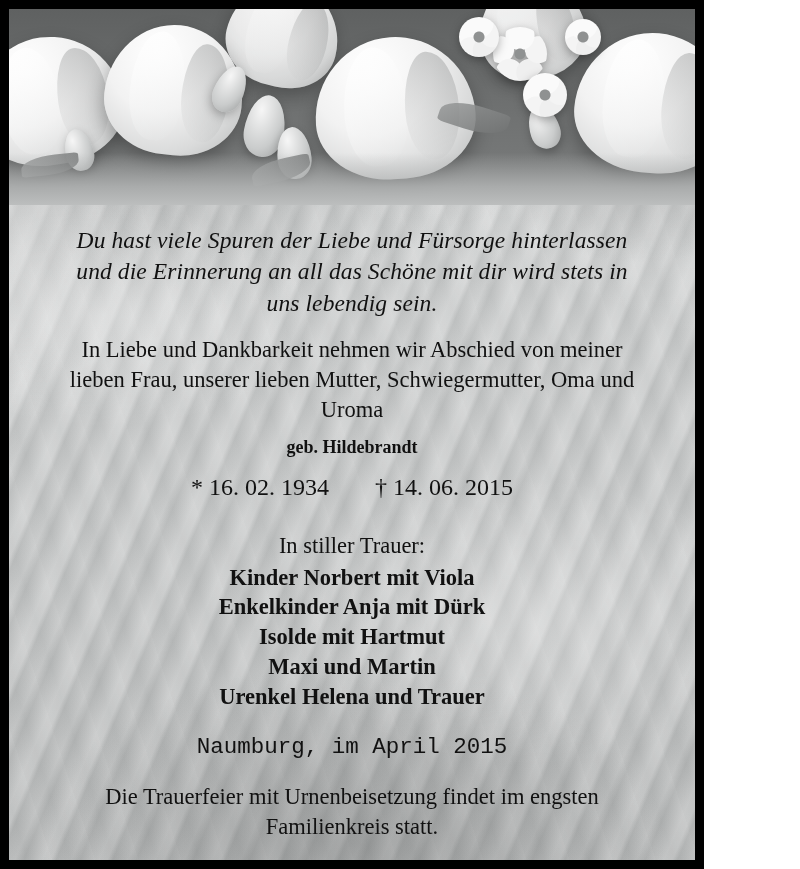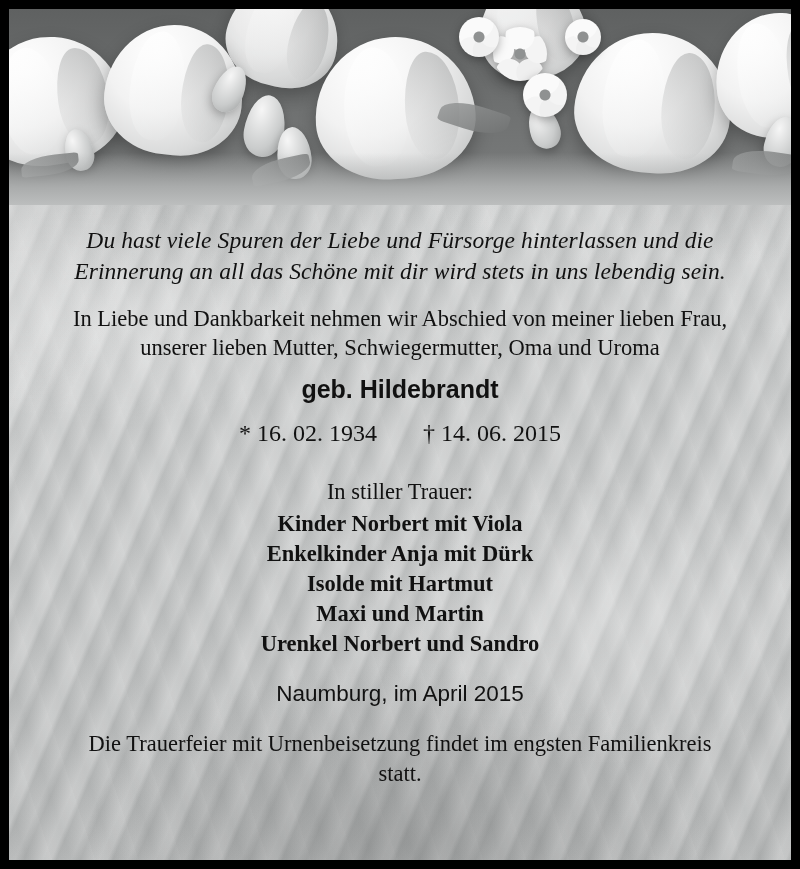--- a/index.html
+++ b/index.html
@@ -5,21 +5,21 @@
   html, body {
     margin: 0;
     padding: 0;
     background: #ffffff;
   }
   body {
     font-family: "Liberation Sans", sans-serif;
   }
   .obituary {
     position: relative;
-    width: 800px;
+    width: 704px;
     height: 869px;
     box-sizing: border-box;
     border: 9px solid #000000;
     background: #22c55e;
     overflow: hidden;
   }
   
   .stone {
     position: absolute;
     inset: 0;
@@ -166,23 +166,23 @@
     margin: 16px 4px 0 4px;
   }
   .name {
     font-family: "Liberation Serif", serif;
     font-size: 54px;
     line-height: 1.1;
     margin: 24px 0 0 0;
     letter-spacing: 0.5px;
   }
   .maiden {
-    font-family: Liberation Sans, sans-serif;
+    font-family: Liberation Serif, serif;
     font-weight: bold;
-    font-size: 25px;
+    font-size: 18px;
     margin: 12px 0 0 0;
   }
   .dates {
     font-family: "Liberation Serif", serif;
     font-size: 24px;
     margin: 16px 0 0 0;
   }
   .dates .gap { display: inline-block; width: 34px; }
   .mourn-heading {
     font-family: "Liberation Serif", serif;
@@ -190,21 +190,21 @@
     margin: 32px 0 0 0;
   }
   .mourners {
     font-family: "Liberation Serif", serif;
     font-weight: bold;
     font-size: 22.5px;
     line-height: 1.33;
     margin: 4px 0 0 0;
   }
   .place {
-    font-family: Liberation Sans, sans-serif;
+    font-family: Liberation Mono, monospace;
     font-size: 22.5px;
     margin: 22px 0 0 0;
   }
   .closing {
     font-family: "Liberation Serif", serif;
     font-size: 22.5px;
     line-height: 1.33;
     margin: 22px 10px 0 10px;
   }
 </style>
@@ -254,21 +254,21 @@
       <span>† 14. 06. 2015</span>
     </p>
 
     <p class="mourn-heading">In stiller Trauer:</p>
 
     <div class="mourners">
       <div>Kinder Norbert mit Viola</div>
       <div>Enkelkinder Anja mit Dürk</div>
       <div>Isolde mit Hartmut</div>
       <div>Maxi und Martin</div>
-      <div>Urenkel Norbert und Sandro</div>
+      <div>Urenkel Helena und Trauer</div>
     </div>
 
     <p class="place">Naumburg, im April 2015</p>
 
     <p class="closing">Die Trauerfeier mit Urnenbeisetzung findet im engsten Familienkreis statt.</p>
 
   </div>
 </div>
 
 </body></html>

